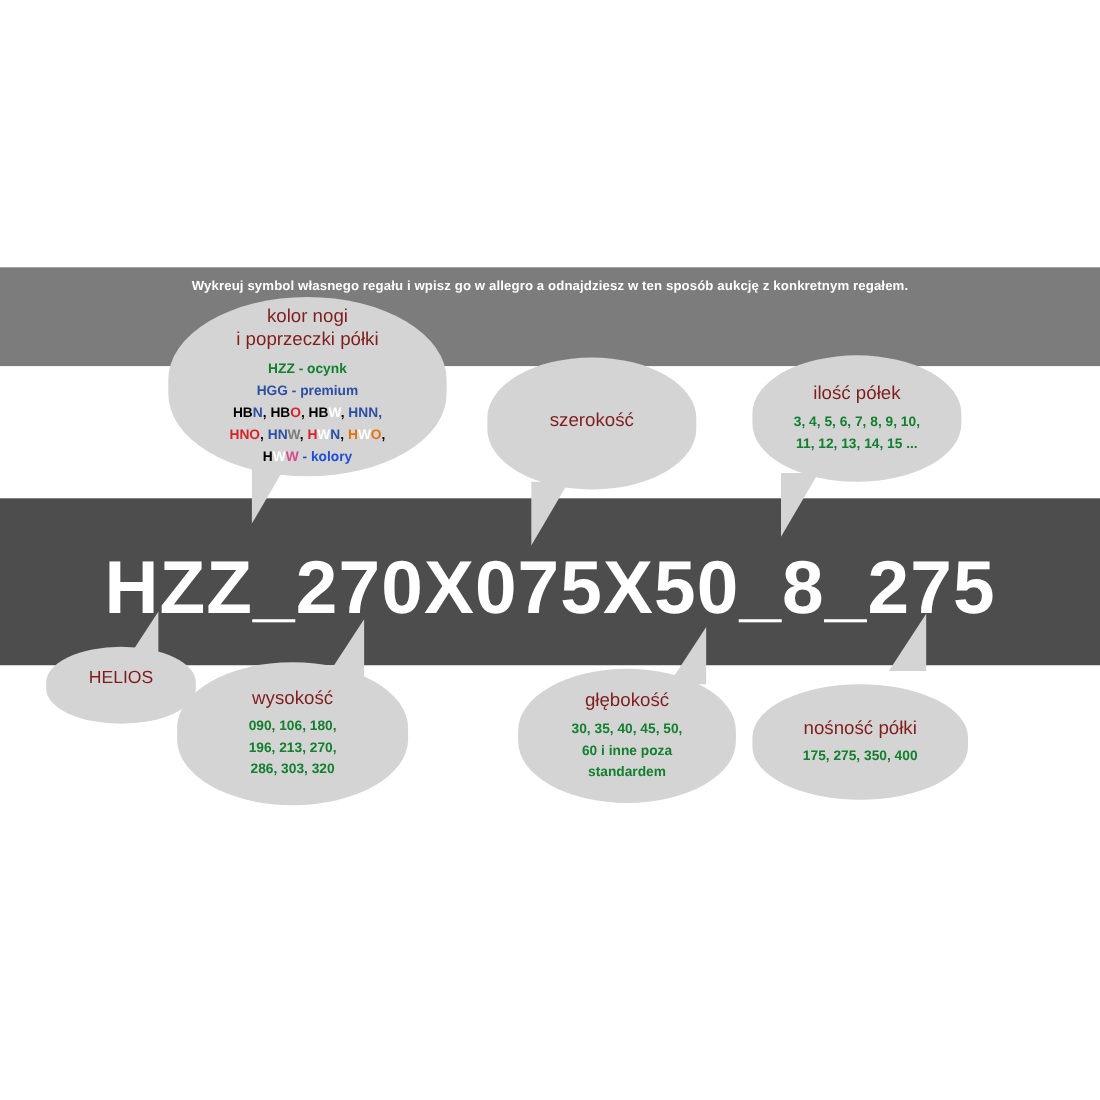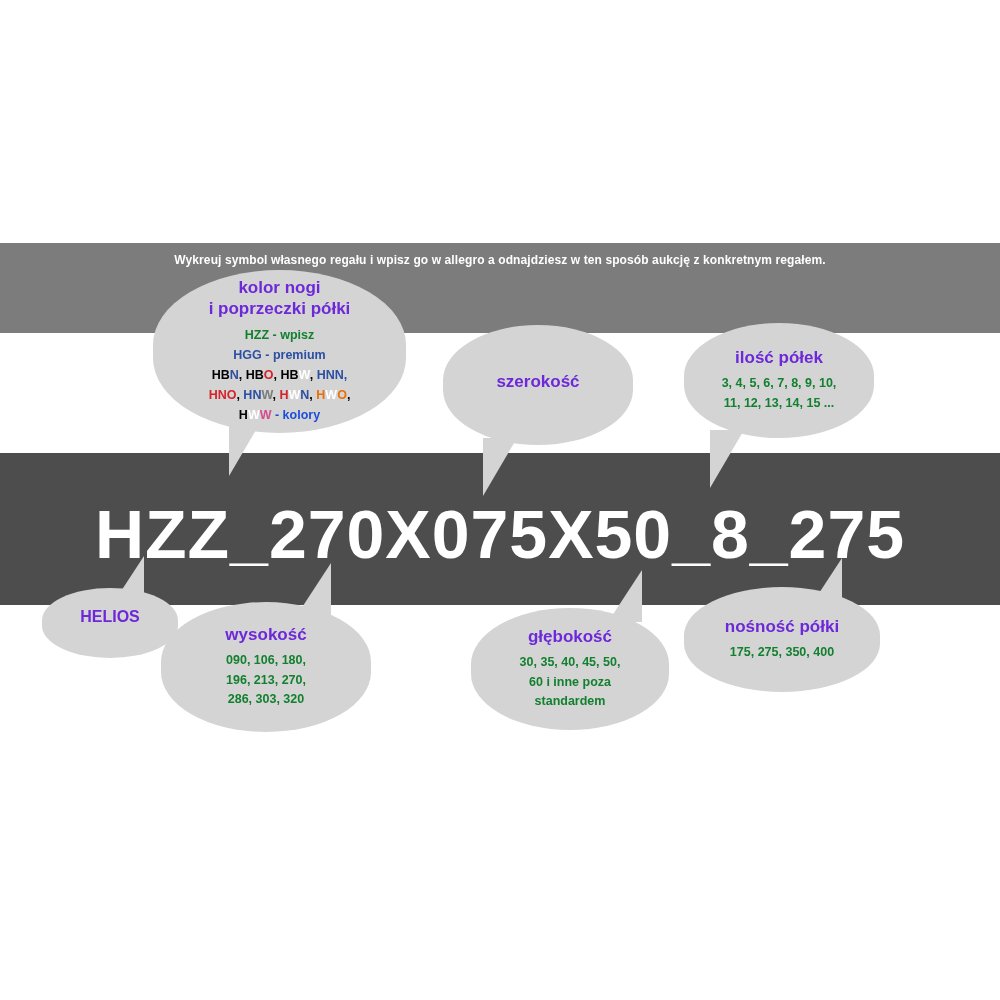--- a/index.html
+++ b/index.html
@@ -69,23 +69,23 @@
     text-align: center;
     color: #1a7a33;
     box-sizing: border-box;
     display: flex;
     flex-direction: column;
     align-items: center;
     justify-content: center;
     padding: 6px 10px;
   }
   .bubble .b-title {
-    font-weight: bold;
+    font-weight: normal;
     font-size: 17px;
-    color: #6d28d9;
+    color: #7f1d1d;
     line-height: 1.2;
     margin-bottom: 6px;
   }
   .bubble .b-body {
     font-weight: bold;
     font-size: 12.5px;
     color: #12802f;
     line-height: 1.55;
   }
   .bubble.small .b-title { margin-bottom: 12px; font-size: 16px; }
@@ -118,21 +118,21 @@
   <div class="band band-mid"></div>
   <div class="band band-dark"></div>
   <div class="band band-bottom"></div>
 
   <div class="caption">Wykreuj symbol własnego regału i wpisz go w allegro a odnajdziesz w ten sposób aukcję z konkretnym regałem.</div>
 
   <div class="tail tail-down" style="left:229px; top:418px;"></div>
   <div class="bubble" id="bubble-kolor" style="left:153px; top:270px; width:253px; height:163px;">
     <div class="b-title">kolor nogi<br>i poprzeczki półki</div>
     <div class="b-body" id="kolor-lines">
-        <div class="color-line"><span style="color: rgb(18, 128, 47);">HZZ</span><span style="color: rgb(18, 128, 47);"> - wpisz</span></div>
+        <div class="color-line"><span style="color: rgb(18, 128, 47);">HZZ</span><span style="color: rgb(18, 128, 47);"> - ocynk</span></div>
         <div class="color-line"><span style="color: rgb(43, 79, 162);">HGG</span><span style="color: rgb(43, 79, 162);"> - premium</span></div>
         <div class="color-line"><span style="color: rgb(0, 0, 0);">HB</span><span style="color: rgb(43, 79, 162);">N</span><span style="color: rgb(0, 0, 0);">, </span><span style="color: rgb(0, 0, 0);">HB</span><span style="color: rgb(212, 35, 42);">O</span><span style="color: rgb(0, 0, 0);">, </span><span style="color: rgb(0, 0, 0);">HB</span><span style="color: rgb(255, 255, 255);">W</span><span style="color: rgb(0, 0, 0);">, </span><span style="color: rgb(43, 79, 162);">HNN</span><span style="color: rgb(43, 79, 162);">,</span></div>
         <div class="color-line"><span style="color: rgb(212, 35, 42);">HNO</span><span style="color: rgb(0, 0, 0);">, </span><span style="color: rgb(43, 79, 162);">HN</span><span style="color: rgb(124, 124, 124);">W</span><span style="color: rgb(0, 0, 0);">, </span><span style="color: rgb(212, 35, 42);">H</span><span style="color: rgb(255, 255, 255);">W</span><span style="color: rgb(43, 79, 162);">N</span><span style="color: rgb(0, 0, 0);">, </span><span style="color: rgb(232, 112, 10);">H</span><span style="color: rgb(255, 255, 255);">W</span><span style="color: rgb(232, 112, 10);">O</span><span style="color: rgb(0, 0, 0);">,</span></div>
         <div class="color-line"><span style="color: rgb(0, 0, 0);">H</span><span style="color: rgb(255, 255, 255);">W</span><span style="color: rgb(212, 76, 142);">W</span><span style="color: #1d4ed8;"> - kolory</span></div>
       </div>
   </div>
 
   <div class="tail tail-down" style="left:483px; top:438px;"></div>
   <div class="bubble" style="left:443px; top:325px; width:190px; height:120px;">
     <div class="b-title">szerokość</div>
@@ -157,18 +157,18 @@
     <div class="b-body multiline">090, 106, 180,<br>196, 213, 270,<br>286, 303, 320</div>
   </div>
 
   <div class="tail tail-up-rev" style="left:608px; top:570px;"></div>
   <div class="bubble" style="left:471px; top:608px; width:198px; height:122px;">
     <div class="b-title">głębokość</div>
     <div class="b-body multiline">30, 35, 40, 45, 50,<br>60 i inne poza<br>standardem</div>
   </div>
 
   <div class="tail tail-up-rev" style="left:808px; top:558px;"></div>
-  <div class="bubble" style="left:684px; top:587px; width:196px; height:105px;">
+  <div class="bubble" style="left:684px; top:622px; width:196px; height:105px;">
     <div class="b-title">nośność półki</div>
     <div class="b-body multiline">175, 275, 350, 400</div>
   </div>
 
 </div>
 
 </body></html>

